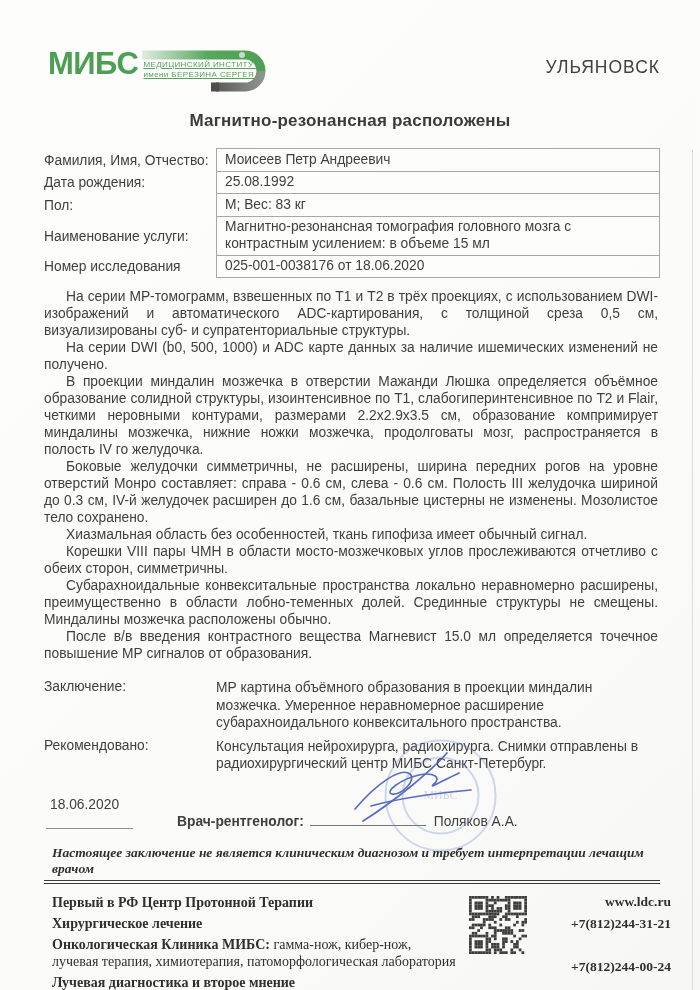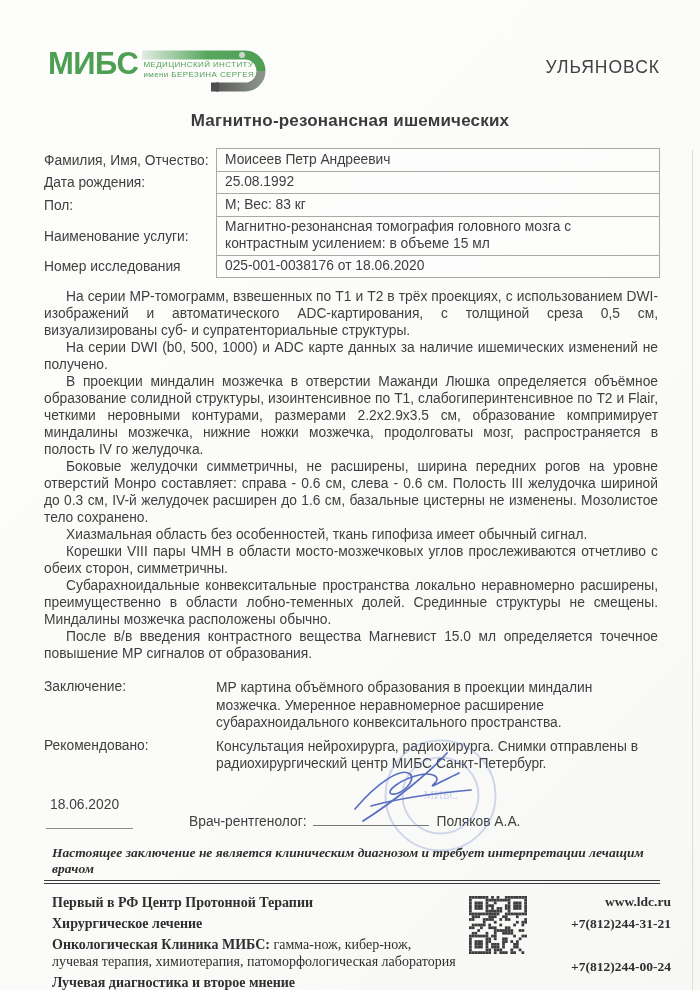--- a/index.html
+++ b/index.html
@@ -14,21 +14,21 @@
     overflow: hidden;
   }
   .scan-edge { position:absolute; right:7px; top:150px; bottom:0; width:1px; background:#dcdcd8; }
 
   
   .header { display:flex; justify-content:space-between; align-items:flex-start; padding:46px 40px 0 48px; }
   .logo { display:flex; align-items:flex-start; }
   .logo-word { font-size:31px; font-weight:800; color:#4d9f54; line-height:36px; letter-spacing:-0.5px; }
   .logo-mark { position:relative; width:138px; height:46px; margin-left:2px; margin-top:2px; }
   .logo-mark svg { position:absolute; inset:0; }
-  .logo-tagline { position:absolute; left:3px; top:12px; color:#55a05b; font-size:8px; line-height:10px; letter-spacing:.4px; white-space:nowrap; }
+  .logo-tagline { position:absolute; left:3px; top:12px; color:#55a05b; font-size:8px; line-height:10px; letter-spacing:.4px; white-space:nowrap;text-decoration:underline; }
   .city { font-size:17.5px; color:#414141; letter-spacing:1px; margin-top:11px; }
 
   .doc-title { text-align:center; font-size:17px; font-weight:700; color:#3b3b3b; letter-spacing:.2px; margin-top:17px; }
 
   
   .fields { display:grid; grid-template-columns:172px 1fr; margin:18px 40px 0 44px; }
   .f-label { font-size:13.8px; display:flex; align-items:center; padding:2px 0; }
   .f-value { border:1px solid #a8a8a4; margin-top:-1px; padding:2.5px 8px; font-size:13.8px; line-height:16.5px; background:rgba(255,255,255,.35); }
   .fields .f-value:first-of-type { margin-top:0; }
 
@@ -37,21 +37,21 @@
   .report p { text-indent:22px; }
 
   
   .concl { display:grid; grid-template-columns:172px 1fr; margin:17px 40px 0 44px; row-gap:6px; }
   .c-label { font-size:13.8px; }
   .c-text { font-size:13.8px; line-height:17.5px; max-width:437px; }
 
   
   .signoff { display:flex; align-items:flex-end; margin:24px 40px 0 46px; font-size:13.8px; position:relative; }
   .s-date { border-bottom:1px solid #8d8d8d; padding:0 14px 16px 4px; }
-  .s-doctor-label { margin-left:56px; }
+  .s-doctor-label { margin-left:44px;font-weight:bold; }
   .s-line { width:116px; border-bottom:1px solid #777; margin:0 6px 3px 6px; }
   .s-name { margin-left:2px; }
 
   .signature { position:absolute; left:297px; top:-48px; width:150px; height:80px; pointer-events:none; }
   .stamp { position:absolute; left:378px; top:733px; width:125px; height:125px; opacity:.3; pointer-events:none; }
 
   
   .disclaimer { margin:16px 40px 0 52px; font-family:"Liberation Serif", serif; font-style:italic; font-weight:700; font-size:13.5px; color:#2e2e2e; }
   .dbl-line { margin:3px 40px 0 44px; height:4px; border-top:1px solid #3a3a3a; border-bottom:1px solid #3a3a3a; }
 
@@ -103,21 +103,21 @@
         </svg>
         <span class="logo-tagline">
           <span>МЕДИЦИНСКИЙ ИНСТИТУТ</span><br>
           <span>имени БЕРЕЗИНА СЕРГЕЯ</span>
         </span>
       </span>
     </div>
     <div class="city">УЛЬЯНОВСК</div>
   </div>
 
-  <div class="doc-title">Магнитно-резонансная ишемических</div>
+  <div class="doc-title">Магнитно-резонансная расположены</div>
 
   <div class="fields">
     <div class="f-label">Фамилия, Имя, Отчество:</div>
     <div class="f-value">Моисеев Петр Андреевич</div>
     <div class="f-label">Дата рождения:</div>
     <div class="f-value">25.08.1992</div>
     <div class="f-label">Пол:</div>
     <div class="f-value">М; Вес: 83 кг</div>
     <div class="f-label">Наименование услуги:</div>
     <div class="f-value">Магнитно-резонансная томография головного мозга с контрастным усилением: в объеме 15 мл</div>

